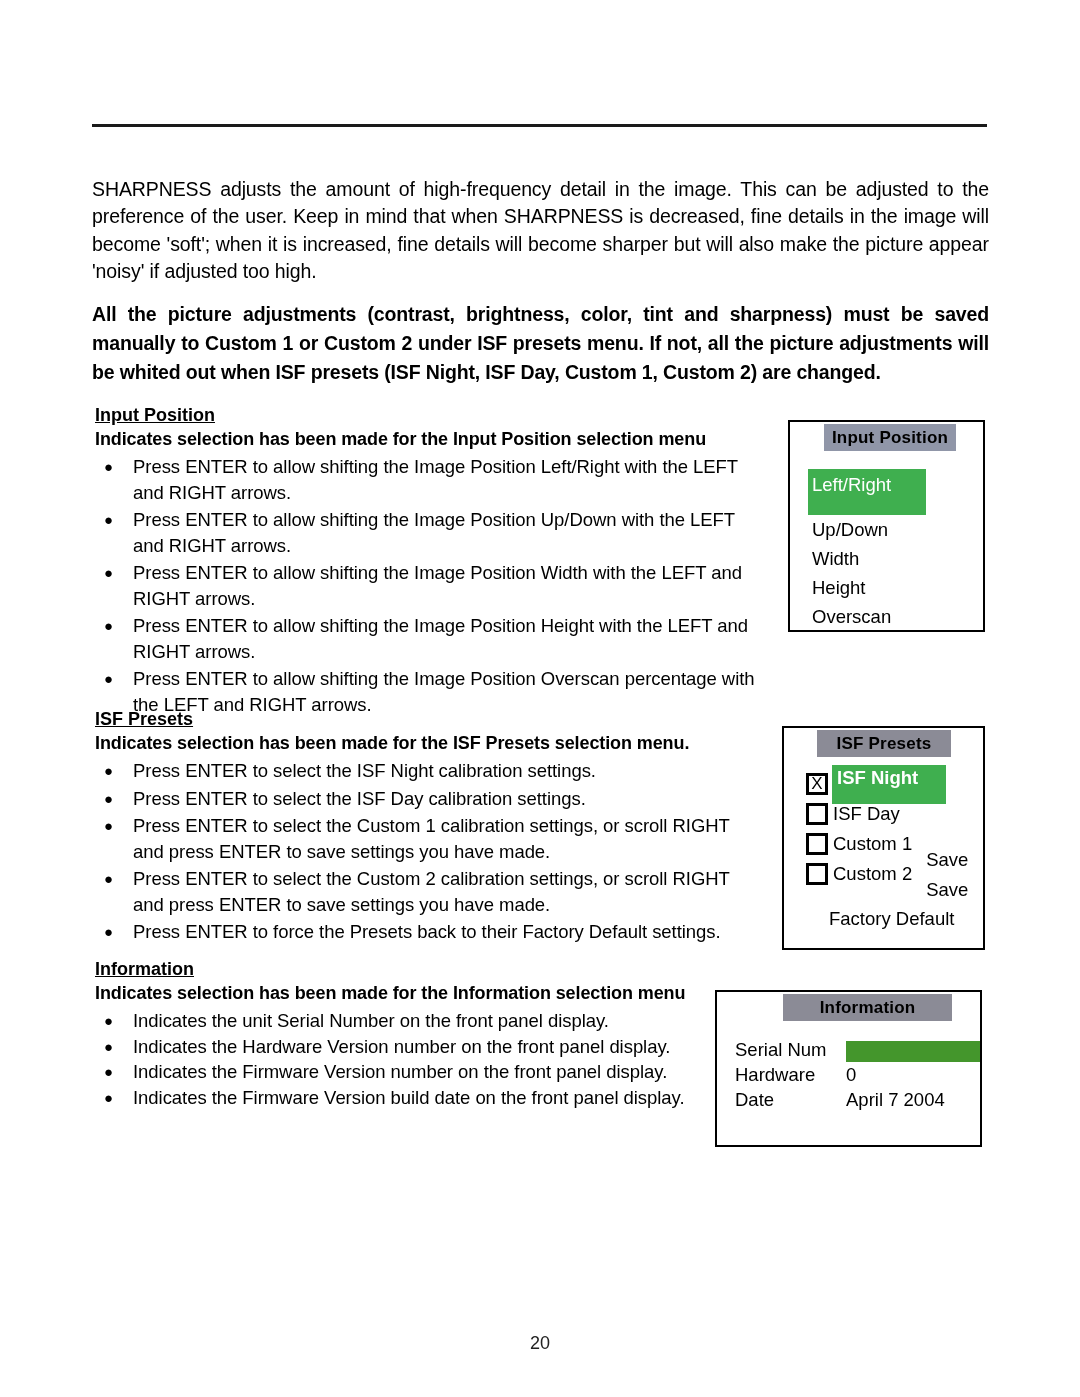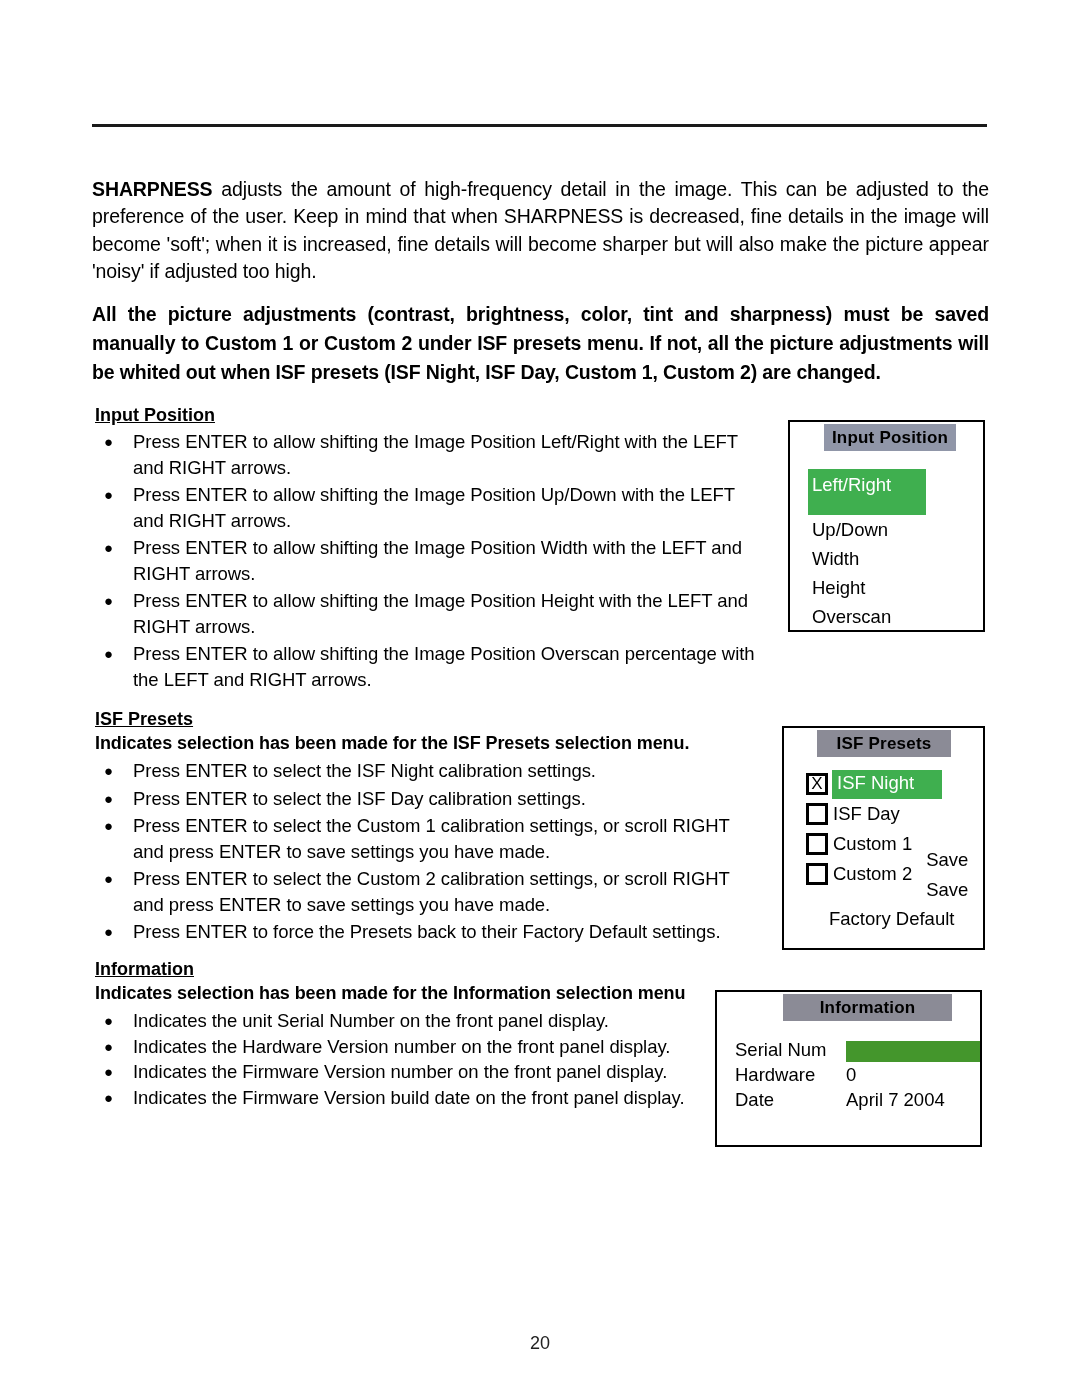--- a/index.html
+++ b/index.html
@@ -30,21 +30,21 @@
   .intro-para {
     position: absolute;
     left: 92px;
     top: 156px;
     width: 897px;
     font-size: 19.5px;
     line-height: 27.5px;
     text-align: justify;
     letter-spacing: -0.1px;
   }
-  .intro-para b { font-weight: bold; }
+  .intro-para b { font-weight: normal; }
 
   .notice-para {
     position: absolute;
     left: 92px;
     top: 280px;
     width: 897px;
     font-size: 19.5px;
     line-height: 29px;
     font-weight: bold;
     text-align: justify;
@@ -156,22 +156,23 @@
     text-align: center;
     font-weight: normal;
     margin-right: 5px;
     flex: 0 0 auto;
   }
   .cb-label { font-size: 18.5px; line-height: 22px; }
   .cb-label.sel {
     background: #3faf4f;
     color: #ffffff;
     display: inline-block;
-    padding: 2px 28px 5px 5px;
+    padding: 2px 28px 15px 5px;
     margin-left: -1px;
+    font-weight: bold;
   }
   .save-label {
     font-size: 18.5px;
     margin-left: 14px;
     margin-top: 31px;
   }
   #osd-isf-presets .factory {
     position: absolute;
     left: 45px; top: 180px;
     font-size: 18.5px;
@@ -221,20 +222,21 @@
 <body>
 
 <div class="header-rule"></div>
 
 <p class="intro-para"><b>SHARPNESS</b><span> adjusts the amount of high-frequency detail in the image. This can be adjusted to the preference of the user. Keep in mind that when SHARPNESS is decreased, fine details in the image will become 'soft'; when it is increased, fine details will become sharper but will also make the picture appear 'noisy' if adjusted too high.</span></p>
 
 <p class="notice-para">All the picture adjustments (contrast, brightness, color, tint and sharpness) must be saved manually to Custom 1 or Custom 2 under ISF presets menu. If not, all the picture adjustments will be whited out when ISF presets (ISF Night, ISF Day, Custom 1, Custom 2) are changed.</p>
 
 <div class="section" id="sec-0" style="left:95px; top:404px;">
   <div class="section-title">Input Position</div>
+  <div class="section-sub">Indicates selection has been made for the Input Position selection menu</div>
   <ul class="bullets loose">
     <li><span class="bullet-dot">●</span><span>Press ENTER to allow shifting the Image Position Left/Right with the LEFT and RIGHT arrows.</span></li>
     <li><span class="bullet-dot">●</span><span>Press ENTER to allow shifting the Image Position Up/Down with the LEFT and RIGHT arrows.</span></li>
     <li><span class="bullet-dot">●</span><span>Press ENTER to allow shifting the Image Position Width with the LEFT and RIGHT arrows.</span></li>
     <li><span class="bullet-dot">●</span><span>Press ENTER to allow shifting the Image Position Height with the LEFT and RIGHT arrows.</span></li>
     <li><span class="bullet-dot">●</span><span>Press ENTER to allow shifting the Image Position Overscan percentage with the LEFT and RIGHT arrows.</span></li>
   </ul>
 </div>
 
 <div class="section" id="sec-1" style="left:95px; top:708px; width:665px;">

